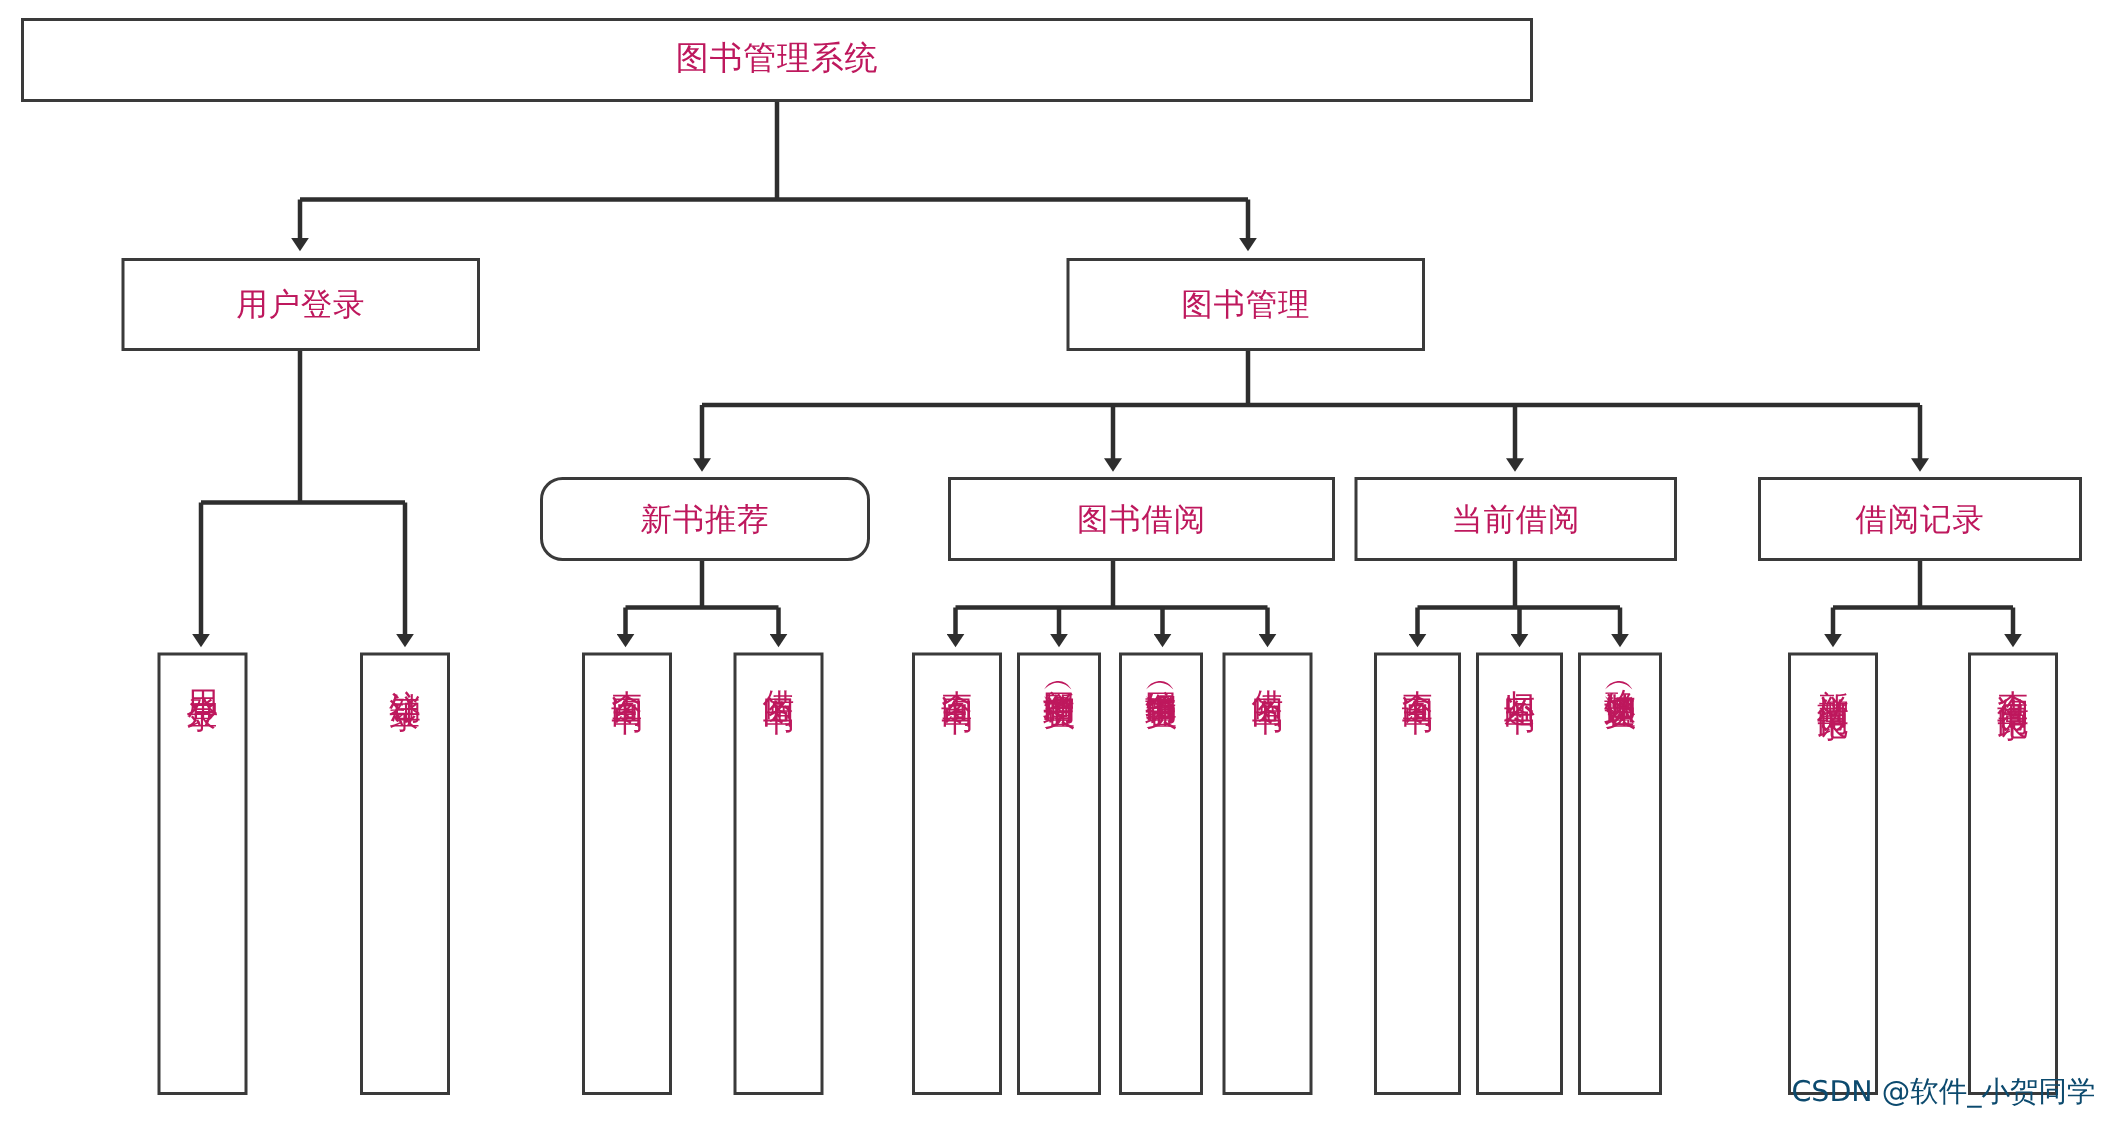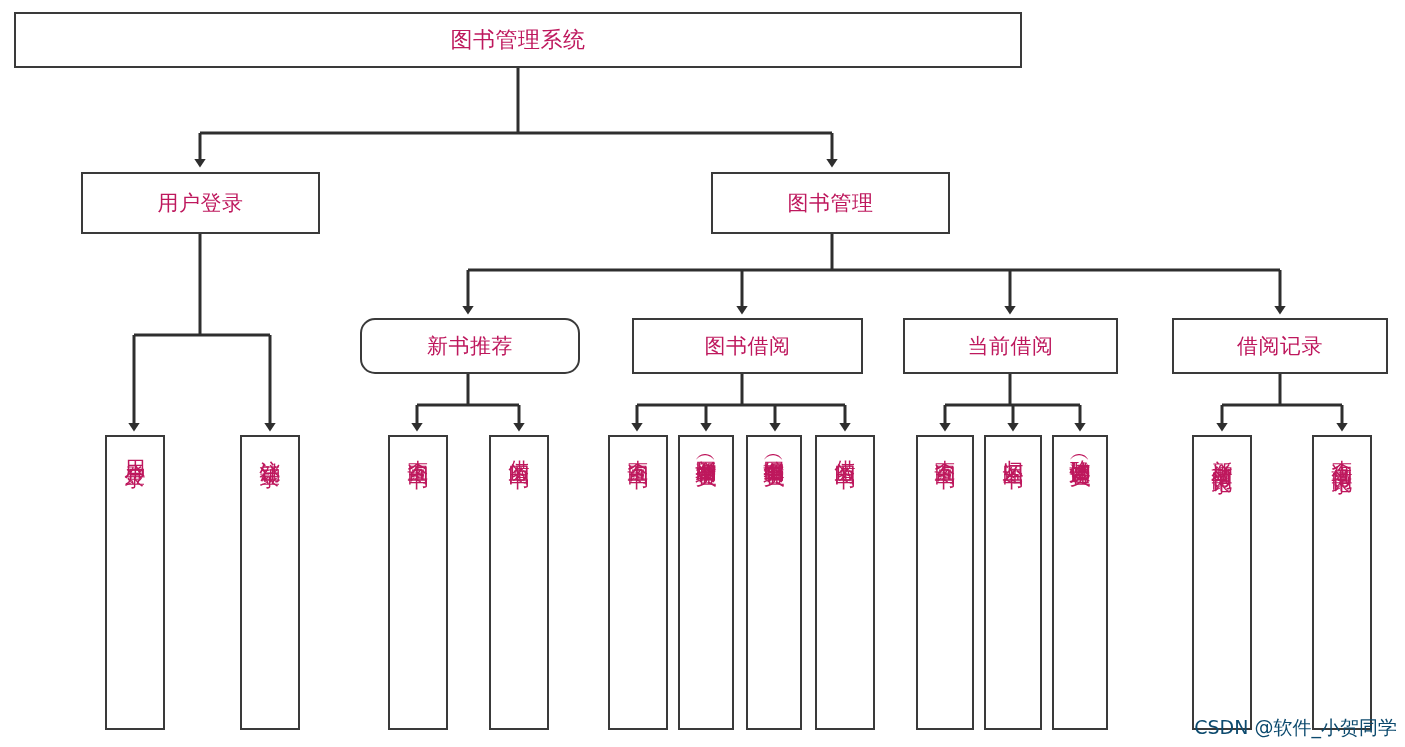--- a/index.html
+++ b/index.html
@@ -146,21 +146,21 @@
   <div class="node node-horizontal" style="left:81px; top:172px; width:239px; height:62px;">
     <span class="label">用户登录</span>
   </div>
   <div class="node node-horizontal" style="left:711px; top:172px; width:239px; height:62px;">
     <span class="label">图书管理</span>
   </div>
 
   <div class="node node-horizontal" style="left:360px; top:318px; width:220px; height:56px;border-radius:15px;">
     <span class="label">新书推荐</span>
   </div>
-  <div class="node node-horizontal" style="left:632px; top:318px; width:231px; height:56px;">
+  <div class="node node-horizontal" style="left:632px; top:318px; width:258px; height:56px;">
     <span class="label">图书借阅</span>
   </div>
   <div class="node node-horizontal" style="left:1172px; top:318px; width:216px; height:56px;">
     <span class="label">借阅记录</span>
   </div>
   <div class="node node-horizontal" style="left:903px; top:318px; width:215px; height:56px;">
     <span class="label">当前借阅</span>
   </div>
 
   <div class="node node-leaf" style="left:105px; top:435px; width:60px; height:295px;">

